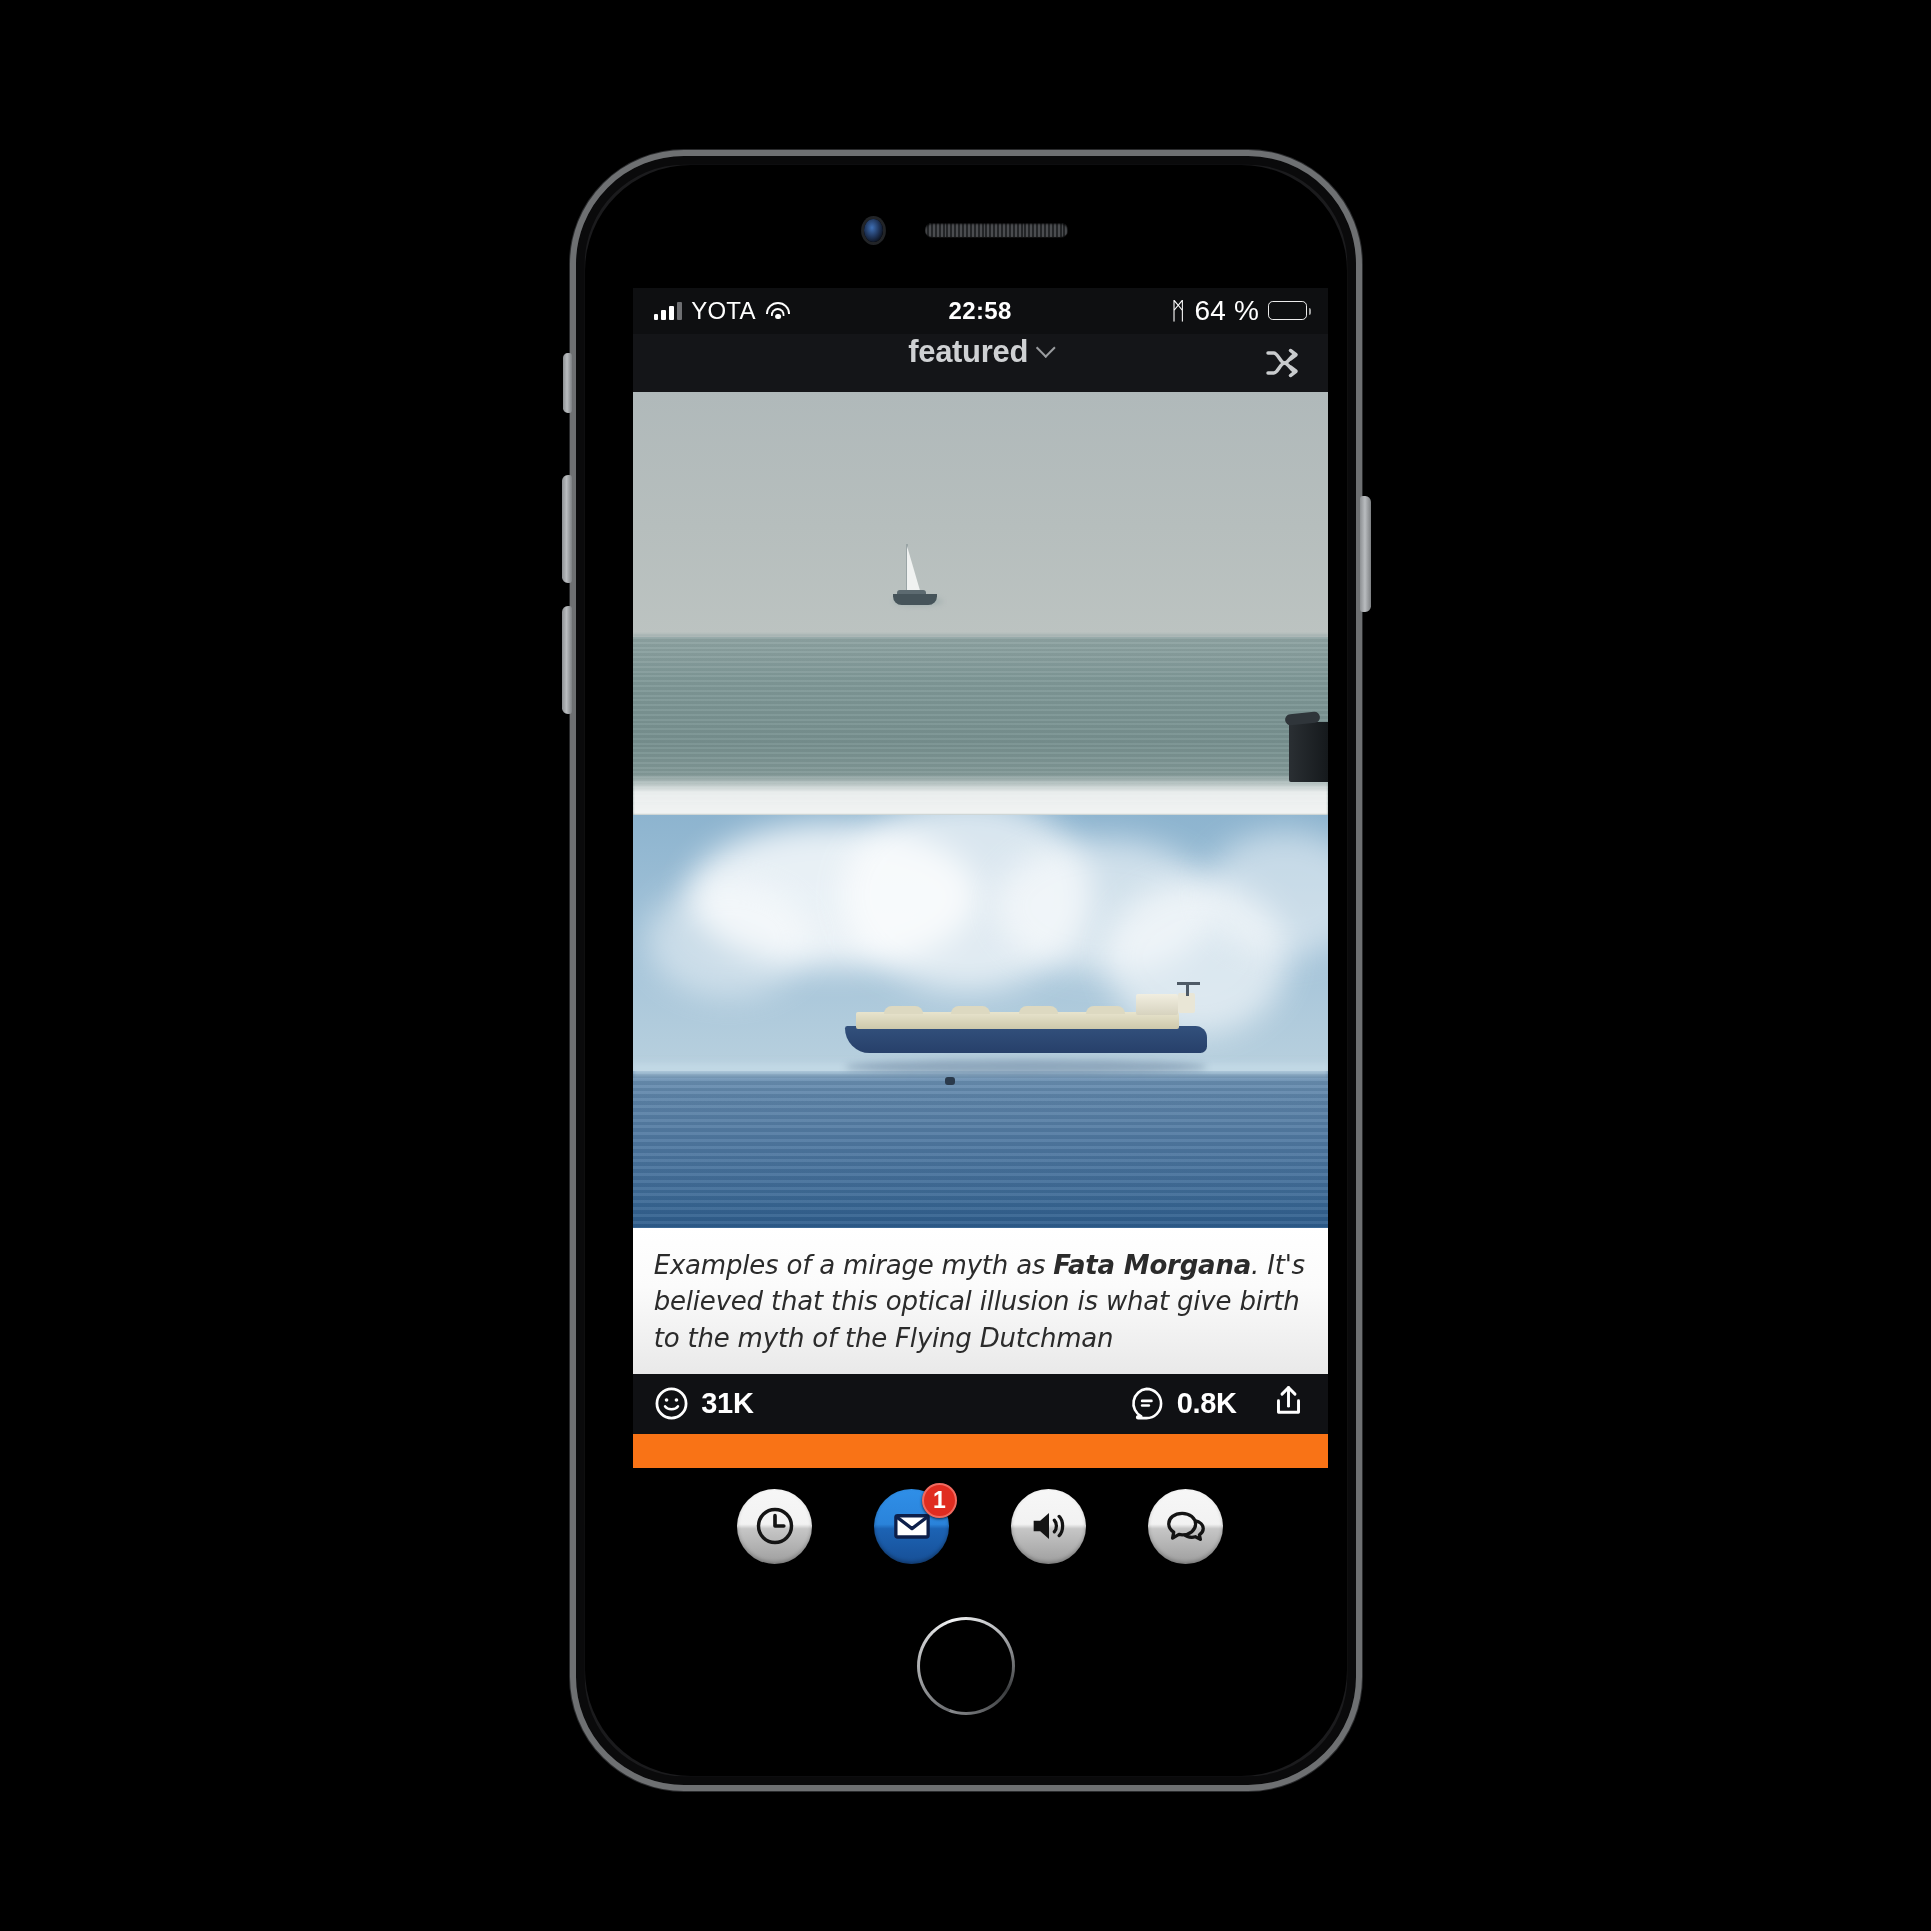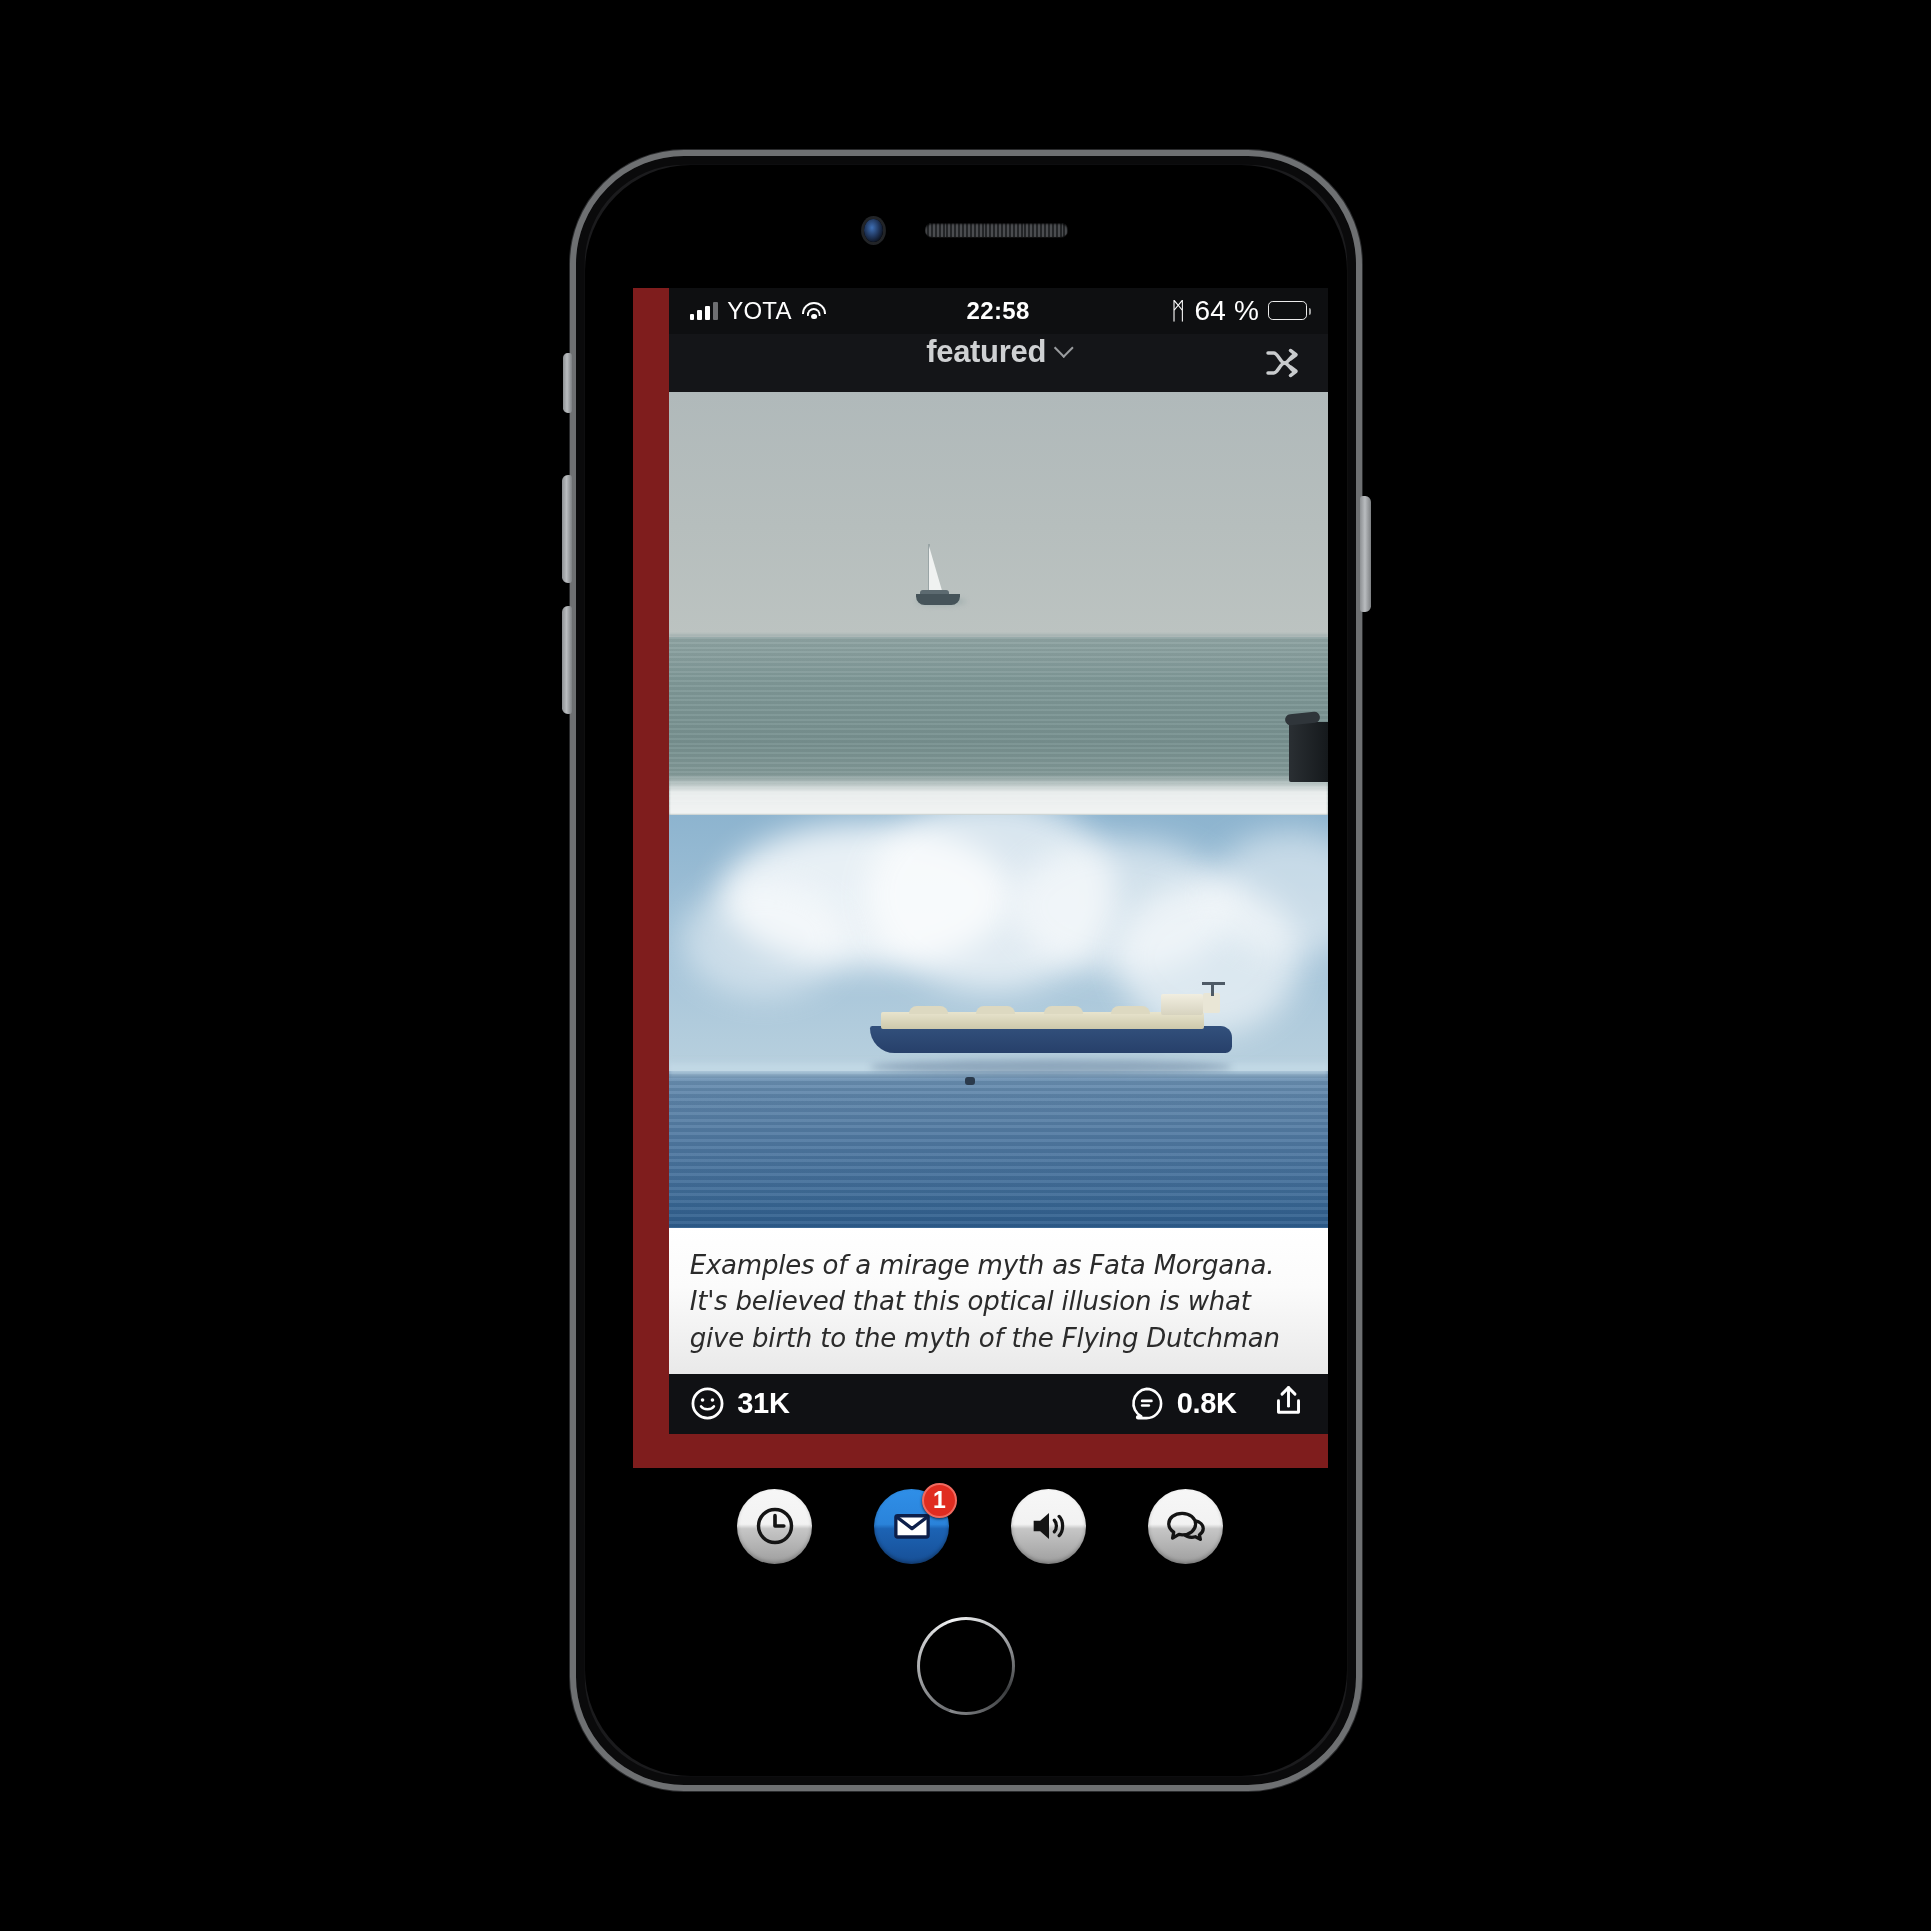--- a/index.html
+++ b/index.html
@@ -78,23 +78,22 @@
       conic-gradient(from 200deg, #6a6c6f, #f2f3f4 40%, #bdbfc2 55%, #3a3c3e 78%, #8a8c8f 100%);
     background-origin:border-box;
     background-clip:content-box, border-box;
   }
 
   
   .screen {
     position:absolute;
     left:48px; top:123px;
     width:695px; height:1352px;
-    background:#7f1d1d;
+    background:#f97316;
     overflow:hidden;
-    padding-left:36px;
   }
 
   
   .statusbar {
     height:46px;
     background:#0e0f11;
     color:#fff;
     display:flex; align-items:center;
     padding:0 21px;
     font-size:24px; font-weight:400;
@@ -298,21 +297,21 @@
   .caption {
     background:linear-gradient(to bottom,#ffffff 0%,#fbfbfb 40%,#e9e9e9 100%);
     padding:19.3px 21px 17.4px 21px;
     color:#2b2b2b;
     font-family:"DejaVu Sans", sans-serif;
     font-size:26px;
     line-height:1.40;
     font-style:italic;
     letter-spacing:-0.2px;
   }
-  .caption b { font-weight:400; font-style:italic; }
+  .caption b { font-weight:700; font-style:italic; }
 
   
   .actionbar {
     height:60px; background:#101114;
     display:flex; align-items:center;
     padding:0 21px;
     color:#fff;
   }
   .act { display:flex; align-items:center; gap:12.6px; cursor:pointer; }
   .act .count { font-size:29px; font-weight:700; letter-spacing:-0.3px; }

